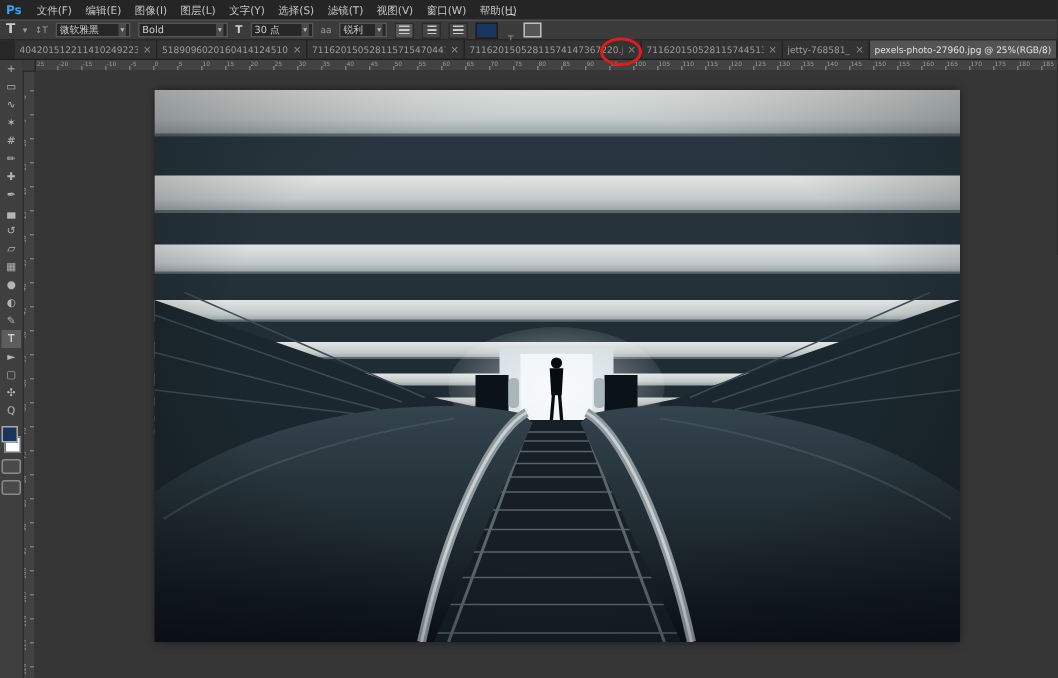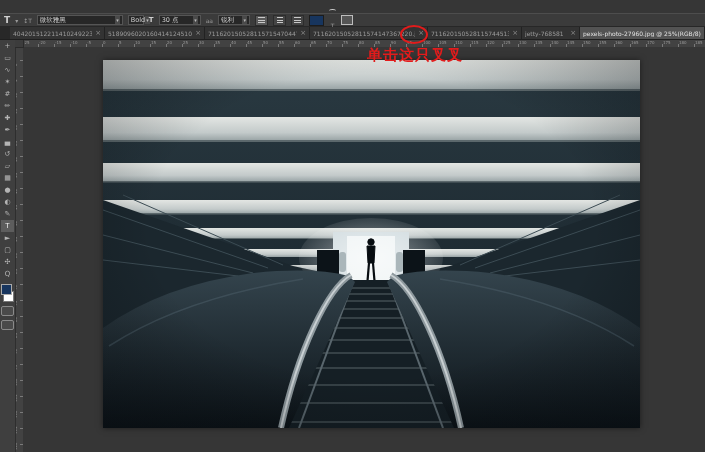--- a/index.html
+++ b/index.html
@@ -74,30 +74,43 @@
 
   
   #canvas{position:absolute;left:23px;top:47px;width:682px;height:405px;background:#363636;}
   #photo{position:absolute;left:103px;top:60px;width:537px;height:368px;box-shadow:0 0 6px rgba(0,0,0,.5);}
 </style>
 </head>
 <body>
 
 <div id="app">
 
+  <div id="menubar">
+    <span id="ps-logo">Ps</span>
+    <span class="menu-item">文件(F)</span>
+    <span class="menu-item">编辑(E)</span>
+    <span class="menu-item">图像(I)</span>
+    <span class="menu-item">图层(L)</span>
+    <span class="menu-item">文字(Y)</span>
+    <span class="menu-item">选择(S)</span>
+    <span class="menu-item">滤镜(T)</span>
+    <span class="menu-item">视图(V)</span>
+    <span class="menu-item">窗口(W)</span>
+    <span class="menu-item">帮助(H)</span>
+  </div>
 
   <div id="optionsbar">
     <span class="ob-icon">T</span>
     <span class="ob-small">▾</span>
     <span class="ob-small">↕T</span>
-    <div class="ob-select" style="width:86px">
+    <div class="ob-select" style="width:50px">
       <span>微软雅黑</span>
       <span class="arrow">▾</span>
     </div>
-    <div class="ob-select" style="width:16px">
+    <div class="ob-select" style="width:60px">
       <span>Bold</span>
       <span class="arrow">▾</span>
     </div>
     <span class="ob-icon" style="font-size:7px">T</span>
     <div class="ob-select" style="width:42px">
       <span>30 点</span>
       <span class="arrow">▾</span>
     </div>
     <span class="ob-small">aa</span>
     <div class="ob-select" style="width:32px">
@@ -145,21 +158,20 @@
     <div class="tab" style="width:58px">
       <span class="tlabel">jetty-768581_1920.jpg</span>
       <span class="tclose">×</span>
     </div>
     <div class="tab active" style="flex:1">
       <span class="tlabel">pexels-photo-27960.jpg @ 25%(RGB/8)</span>
     </div>
   </div>
 
   <div id="red-circle" style="border-color: rgb(227, 27, 27);"></div>
-  <div id="annotation-text" style="color: rgb(227, 27, 27);">单击这只叉叉</div>
 
   <div id="ruler-corner"></div>
   <div id="hruler">
       <div class="htick" style="left: 7px;"></div>
       <div class="hlabel" style="left: 7px;">-25</div>
       <div class="htick" style="left: 23px;"></div>
       <div class="hlabel" style="left: 23px;">-20</div>
       <div class="htick" style="left: 39px;"></div>
       <div class="hlabel" style="left: 39px;">-15</div>
       <div class="htick" style="left: 55px;"></div>

